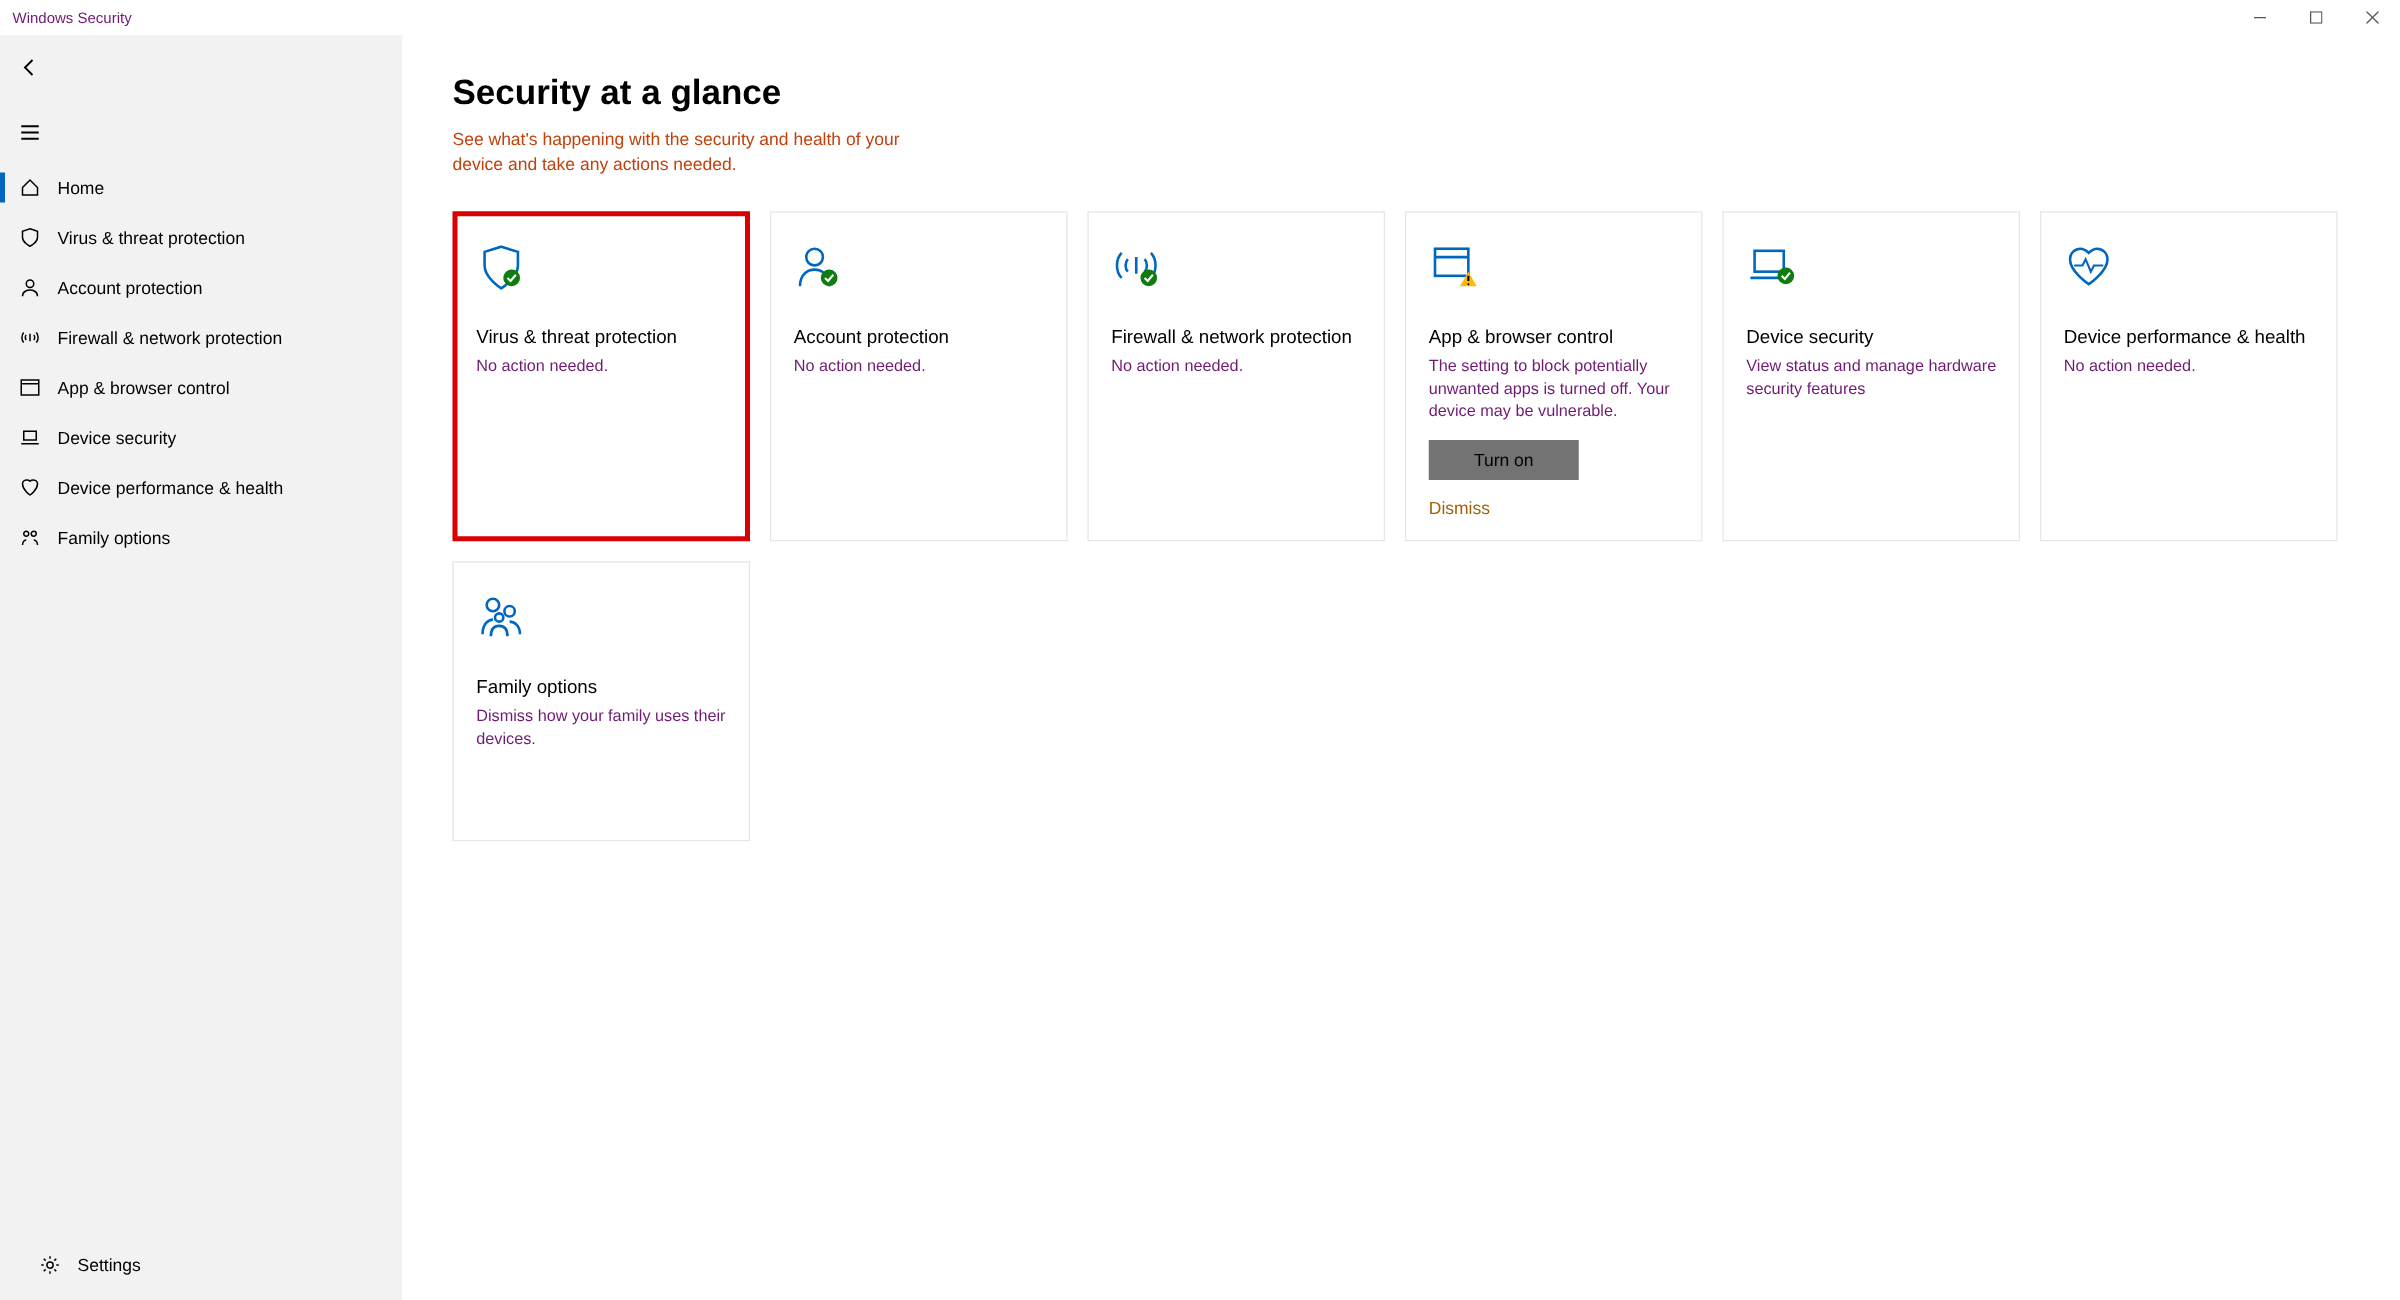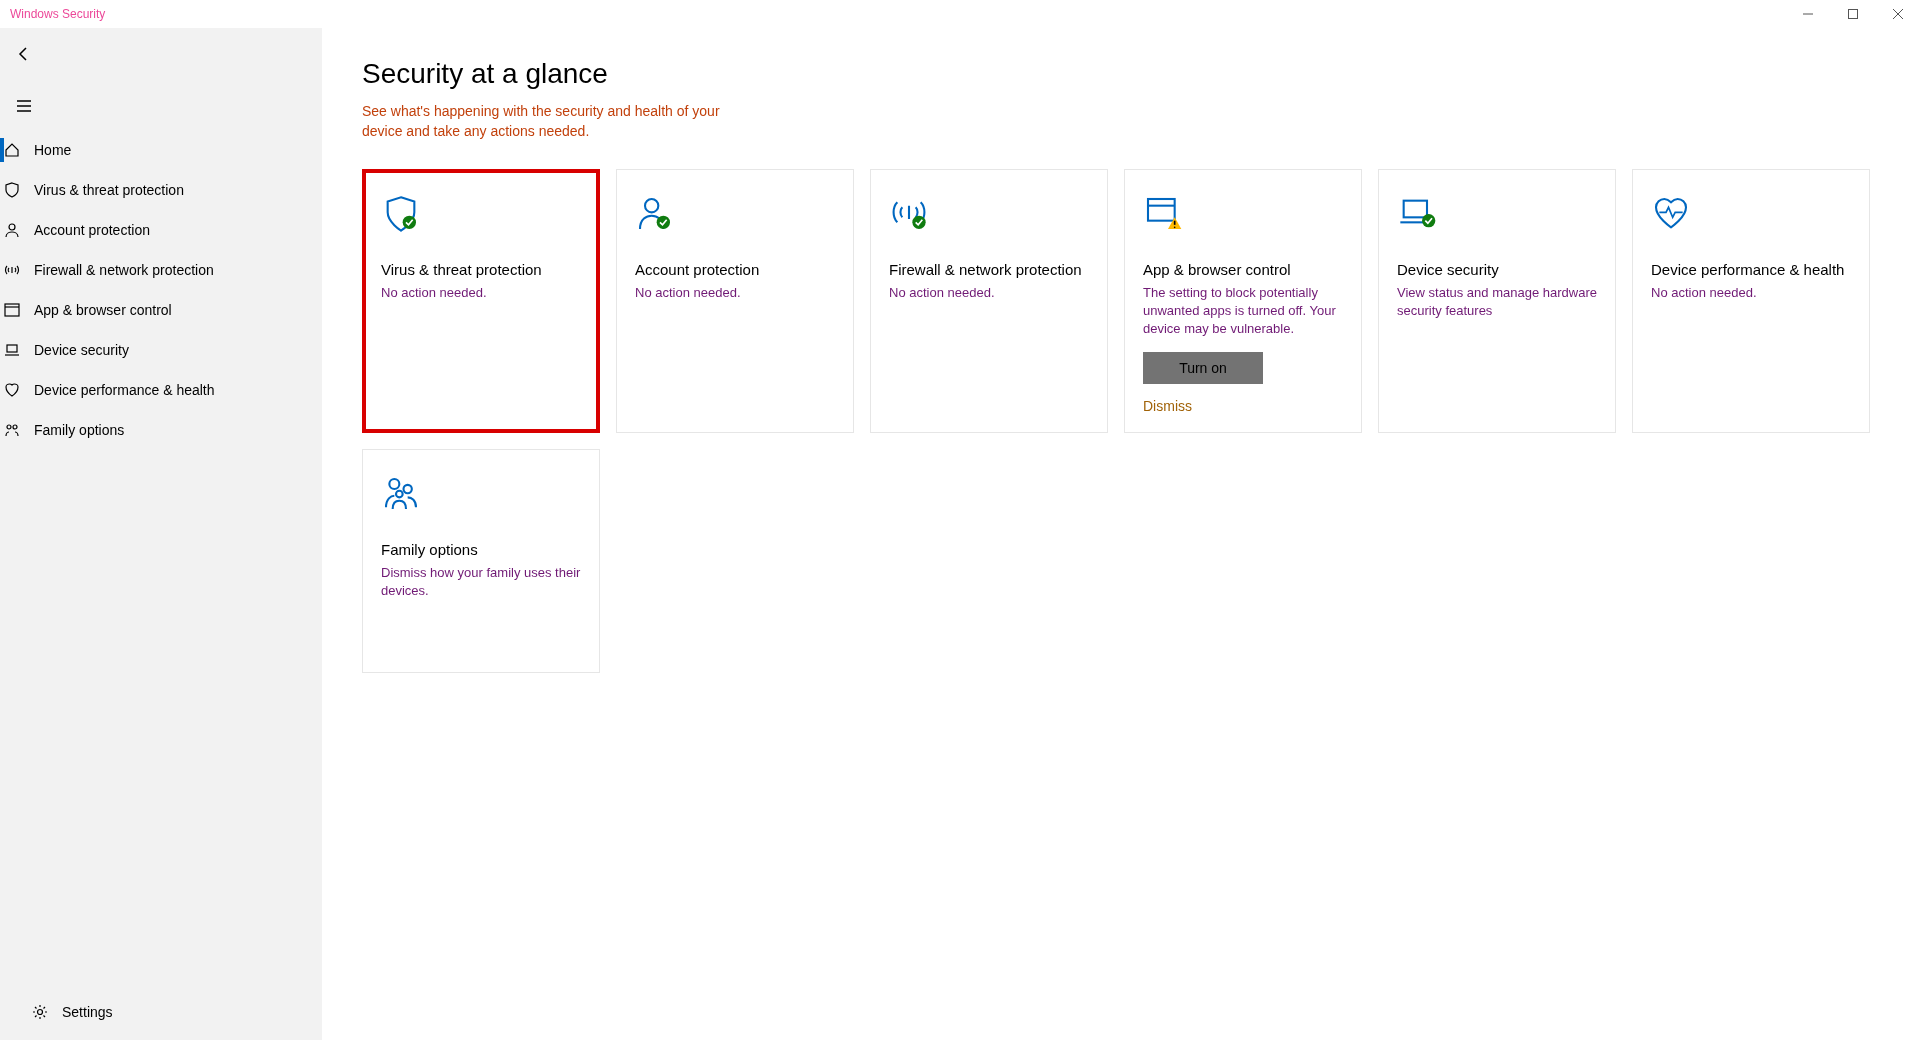--- a/index.html
+++ b/index.html
@@ -1,42 +1,42 @@
 <!DOCTYPE html>
 <html><head>
 <meta charset="utf-8">
 <style>
   * { box-sizing: border-box; margin: 0; padding: 0; }
   html, body { height: 100%; font-family: "Segoe UI", Tahoma, sans-serif; background: #ffffff; color: #000; }
   body { width: 1920px; height: 1040px; overflow: hidden; display: flex; flex-direction: column; }
 
   
-  .titlebar { height: 28px; display: flex; align-items: center; justify-content: space-between; font-size: 12px; color: #ec4899; }
+  .titlebar { height: 28px; display: flex; align-items: center; justify-content: space-between; font-size: 12px; color: #701a75; }
   .titlebar .title { padding-left: 10px; }
   .winctrls { display: flex; }
   .winctrl { width: 45px; height: 28px; display: flex; align-items: center; justify-content: center; color: #555; font-size: 12px; }
   .winctrl svg { width: 10px; height: 10px; }
 
   
   .main { flex: 1; display: flex; }
   .sidebar { width: 322px; background:#f2f2f2; display:flex; flex-direction:column; }
   .sidebar-top { padding-top:6px; }
   .iconbtn { width:48px; height:40px; display:flex; align-items:center; justify-content:center; color:#333; }
   .iconbtn svg { width:16px; height:16px; }
   .nav { margin-top:4px; }
-  .nav-item { height:40px; display:flex; align-items:center; padding-left:4px; font-size:14px; color:#000; position:relative; }
+  .nav-item { height:40px; display:flex; align-items:center; padding-left:16px; font-size:14px; color:#000; position:relative; }
   .nav-item.active::before { content:""; position:absolute; left:0; top:8px; bottom:8px; width:4px; background:#0067c0; }
   .nav-item .nicon { width:16px; margin-right:14px; display:flex; align-items:center; justify-content:center; color:#000; }
   .nav-item .nicon svg { width:16px; height:16px; }
   .sidebar-spacer { flex:1; }
   .settings-item { height:40px; display:flex; align-items:center; padding-left:32px; font-size:14px; margin-bottom:8px; }
   .settings-item .nicon { width:16px; margin-right:14px; display:flex; }
 
   .content { flex:1; background:#fff; padding:30px 40px; overflow:auto; }
-  .page-title { font-size:28px; font-weight:400; margin-bottom:12px; }
+  .page-title { font-size:28px; font-weight:700; margin-bottom:12px; }
   .page-sub { font-size:14px; color:#c2410c; max-width:400px; line-height:1.4; margin-bottom:28px; }
 
   .tiles { display:flex; flex-wrap:wrap; gap:16px; }
   .tile { width:238px; min-height:224px; border:1px solid #e6e6e6; padding:24px 18px 18px 18px; display:flex; flex-direction:column; }
   .tile.highlight { border:4px solid #d80000; padding:21px 15px 15px 15px; }
   .tile-icon { height:48px; margin-bottom:18px; }
   .tile-icon svg { height:40px; }
   .tile-title { font-size:15px; color:#000; margin-bottom:4px; line-height:1.3; }
   .tile-desc { font-size:13px; color:#701a75; line-height:1.4; }
   .tile-btn { margin-top:14px; width:120px; height:32px; background:#737373; border:none; font-size:14px; }

